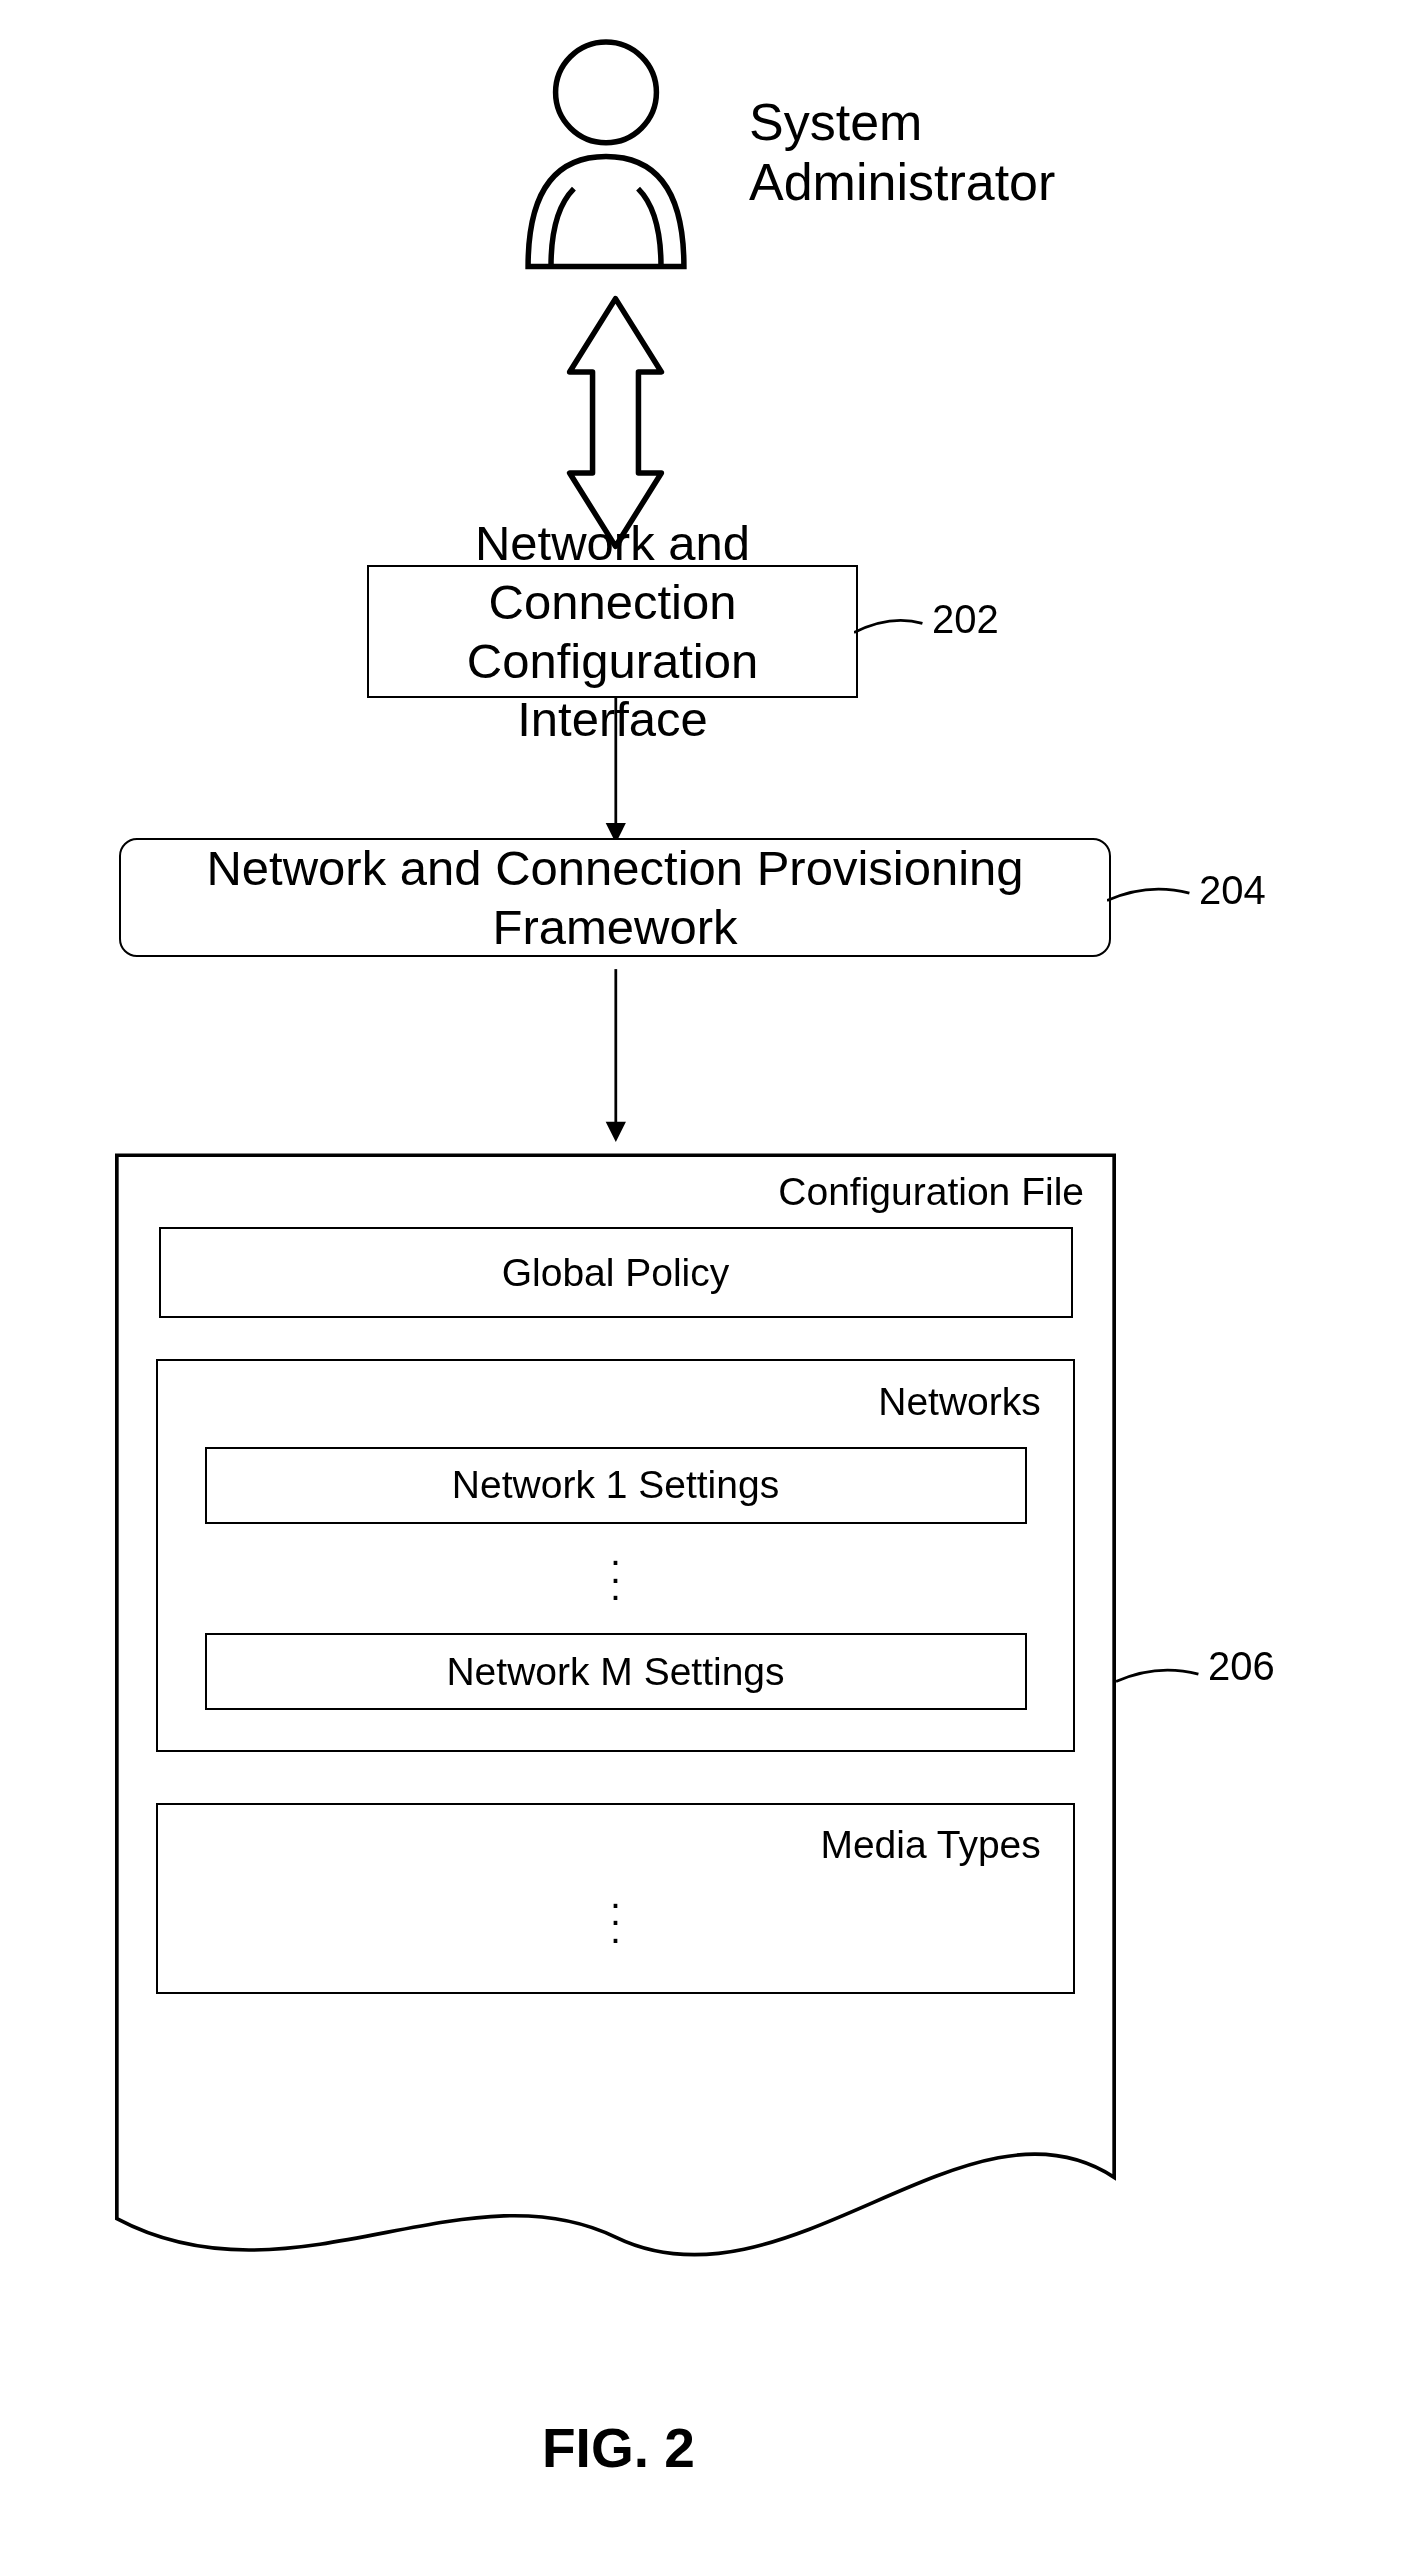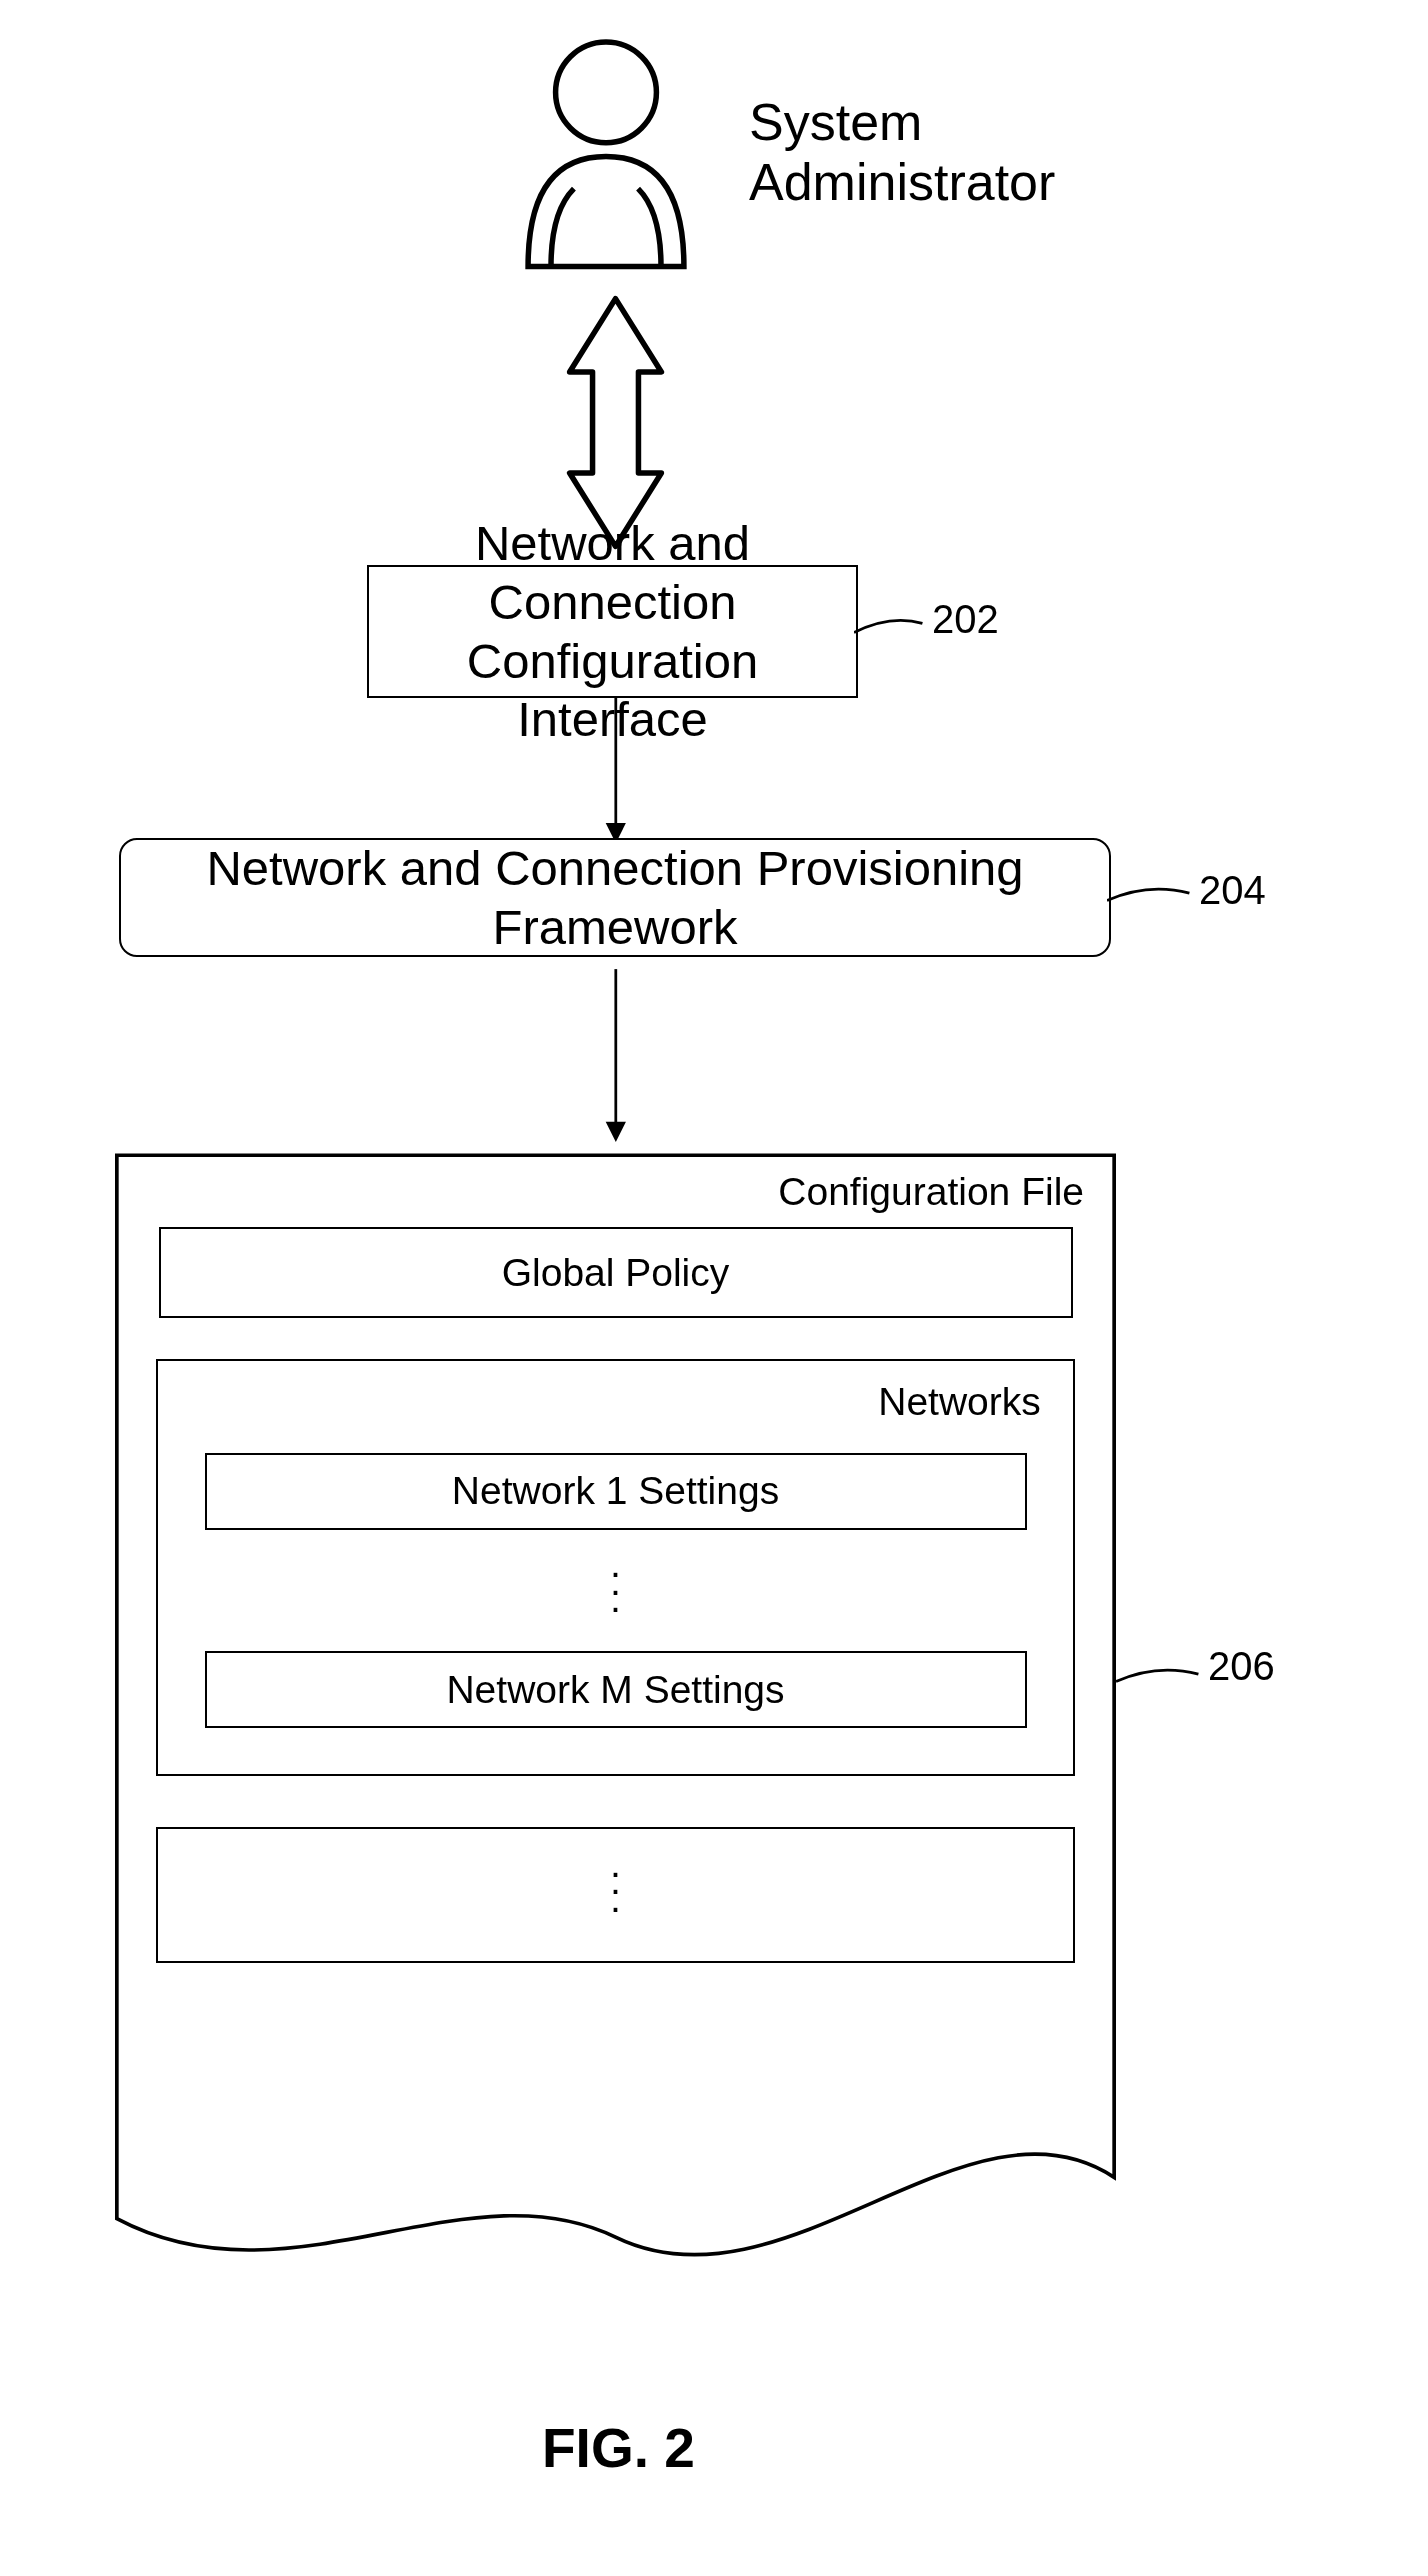--- a/index.html
+++ b/index.html
@@ -26,21 +26,21 @@
     line-height: 1.2;
   }
   .inner-box {
     border: 2.8px solid #000;
     background: #fff;
     display: flex;
     align-items: center;
     justify-content: center;
     text-align: center;
     font-size: 39px;
-    margin: 18px auto;
+    margin: 12px auto;
   }
   .section-label {
     text-align: right;
     font-size: 39px;
     padding-right: 18.4px;
     padding-top: 9.2px;
     padding-bottom: 9.2px;
   }
   .group {
     border: 2.8px solid #000;
@@ -131,20 +131,21 @@
     <div class="inner-box" style="width:910px; height:87px; margin-top:4.6px;">Global Policy</div>
 
     <div class="group" style="margin-top:41px;">
       <div class="section-label" style="padding:0 4.6px 11px 0;">Networks</div>
       <div class="inner-box" style="width:818px; height:73px;">Network 1 Settings</div>
       <div class="vdots">·<br>·<br>·</div>
       <div class="inner-box" style="width:818px; height:73px;">Network M Settings</div>
     </div>
 
     <div class="group" style="margin-top:51px;">
+      <div class="section-label" style="padding:0 4.6px 11px 0;">Media Types</div>
       <div class="vdots">·<br>·<br>·</div>
     </div>
 
   </div>
 
   <div class="fig-label" style="left:542px; top:2416px;">FIG. 2</div>
 
 </div>
 
 

